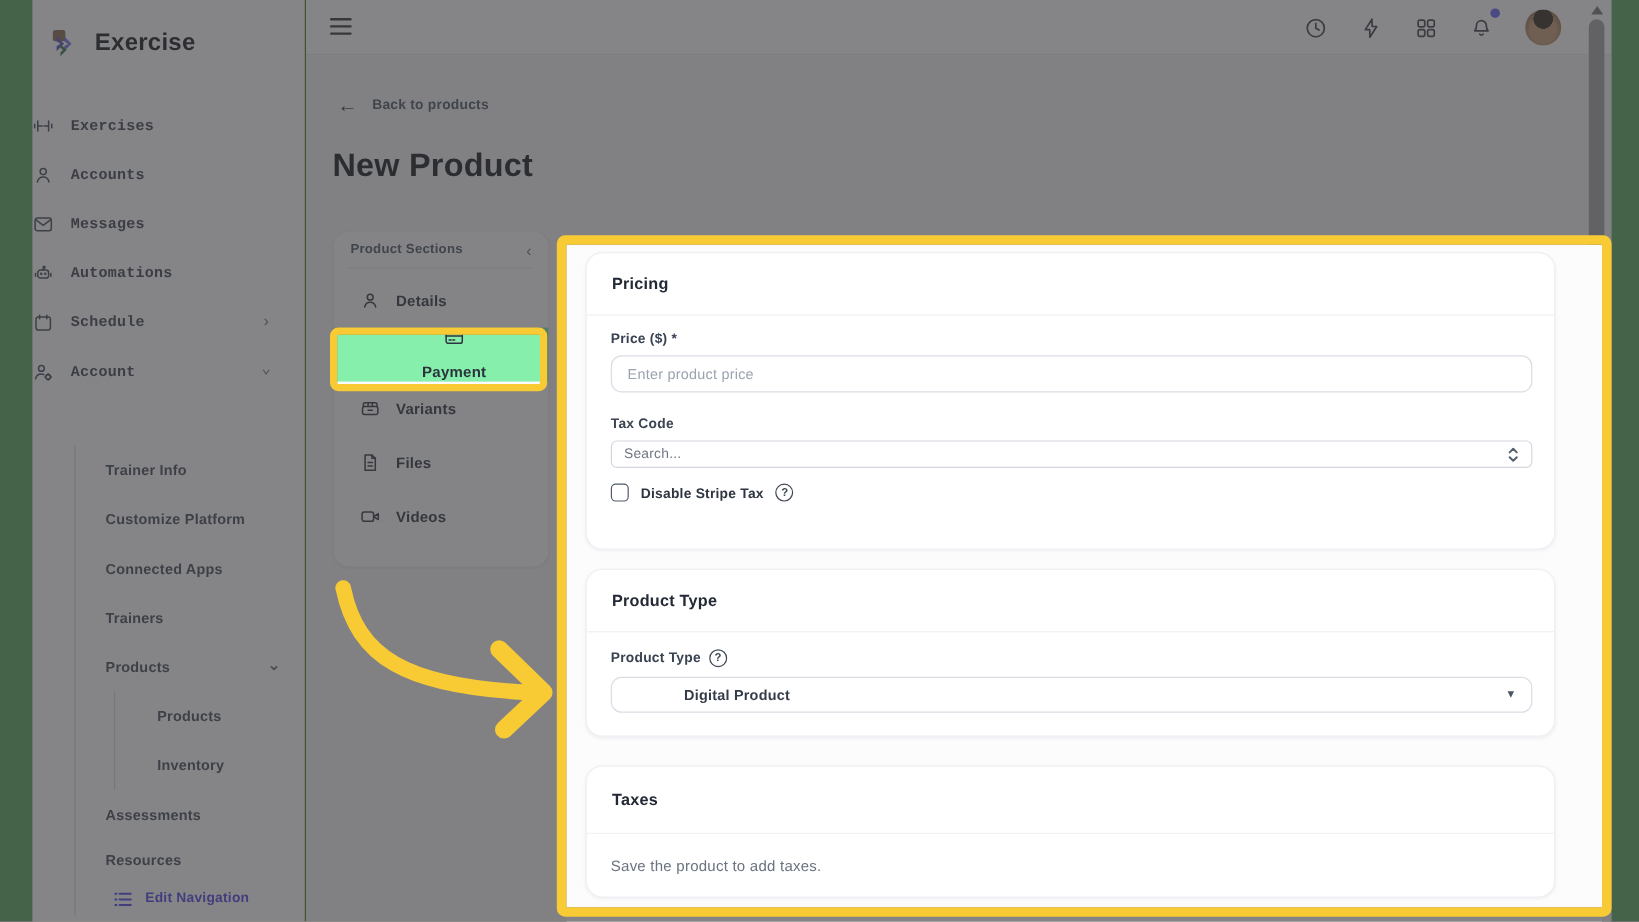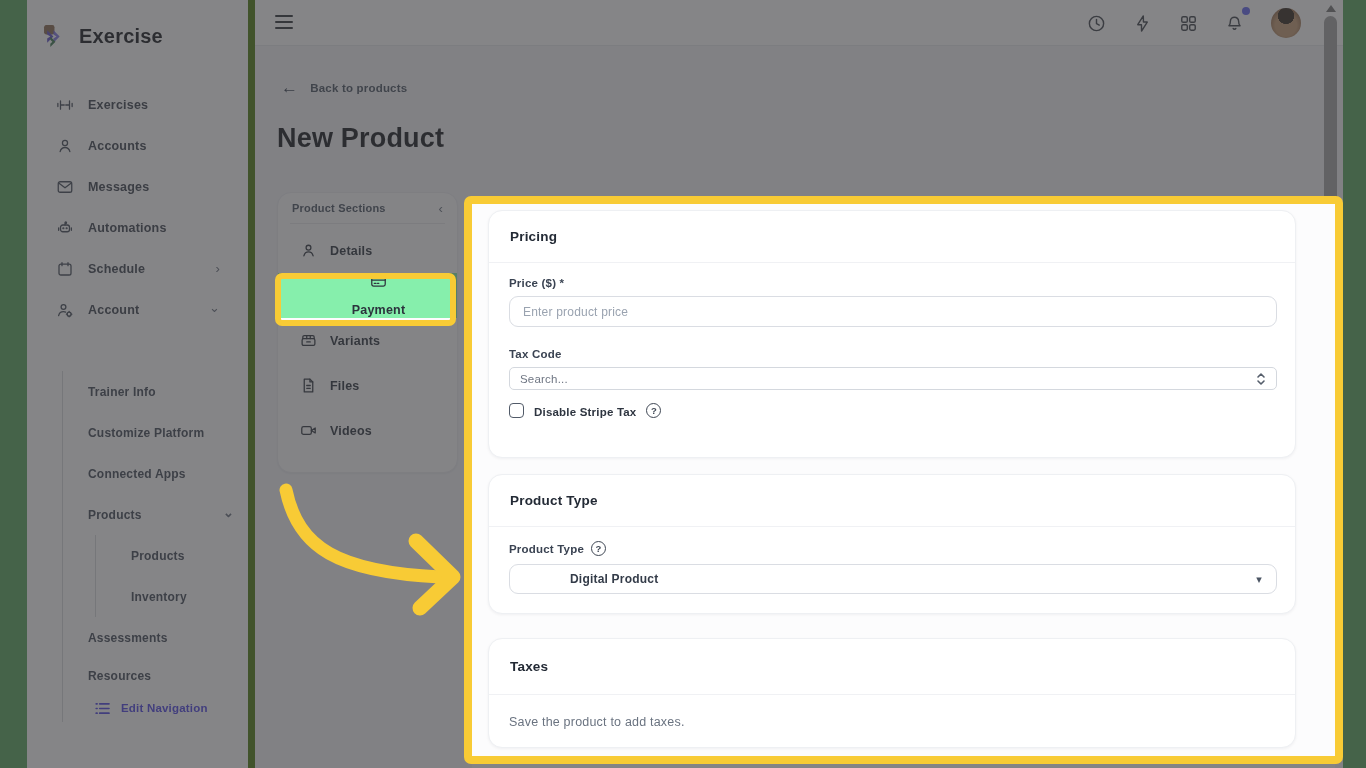--- a/index.html
+++ b/index.html
@@ -2,27 +2,27 @@
 <html><head>
 <meta charset="utf-8">
 <style>
   * { margin:0; padding:0; box-sizing:border-box; }
   html,body { background:#222; }
   .stage { position:relative; width:1366px; height:768px; overflow:hidden;
            font-family:"Liberation Sans", sans-serif; background:#fff; letter-spacing:.2px; }
 
   
   .sidebar { position:absolute; left:27px; top:0; width:228px; height:768px;
-             background:#ffffff; border-right:7px solid #4d7c0f; z-index:1; }
+             background:#ffffff; border-right:1px solid #4d7c0f; z-index:1; }
   .logo { position:absolute; left:16px; top:24px; display:flex; align-items:center; gap:11px; }
   .logo-mark { width:25px; height:25px; border-radius:5px; position:relative; overflow:hidden; }
   .logo-text { font-size:20px; font-weight:700; color:#15181d; }
   .nav-primary { position:absolute; top:84px; left:0; width:100%; }
-  .nav-item { position:relative; height:41px; display:flex; align-items:center; padding-left:29px;
-              color:#434b58; cursor:pointer; }
+  .nav-item { position:relative; height:41px; display:flex; align-items:center; 
+              color:#434b58; cursor:pointer;font-family:Liberation Mono, monospace; }
   .nav-item .nicon { width:18px; height:18px; display:flex; color:#434b58; }
   .nav-item .nlabel { margin-left:14px; font-size:12.5px; font-weight:600; color:#3e4450; }
   .chev { position:absolute; right:28px; font-size:13px; color:#6b7280; line-height:1; }
   .chev.down { transform:translateY(-2px); }
   .nav-sub { margin-left:35px; border-left:1px solid #d8dade; }
   .sub-item { height:41px; display:flex; align-items:center; padding-left:25px; position:relative;
               font-size:12px; font-weight:600; color:#434b58; cursor:pointer; }
   .nav-sub2 { margin-left:32px; border-left:1px solid #d8dade; }
   .nav-sub2 .sub-item { padding-left:35px; }
   .edit-nav { height:28px; display:flex; align-items:center; padding-left:32px; gap:11px;
@@ -190,20 +190,23 @@
 
     <div class="nav-sub" style="position:absolute; top:371px; left:0; width:193px;">
       <div class="sub-item">
           <span>Trainer Info</span>
         </div>
       <div class="sub-item">
           <span>Customize Platform</span>
         </div>
       <div class="sub-item">
           <span>Connected Apps</span>
+        </div>
+      <div class="sub-item">
+          <span>Trainers</span>
         </div>
       <div class="sub-item">
         <span>Products</span>
         <span class="chev down" style="right:21px;">⌄</span>
       </div>
       <div class="nav-sub2">
         <div class="sub-item">
             <span>Products</span>
           </div>
         <div class="sub-item">

